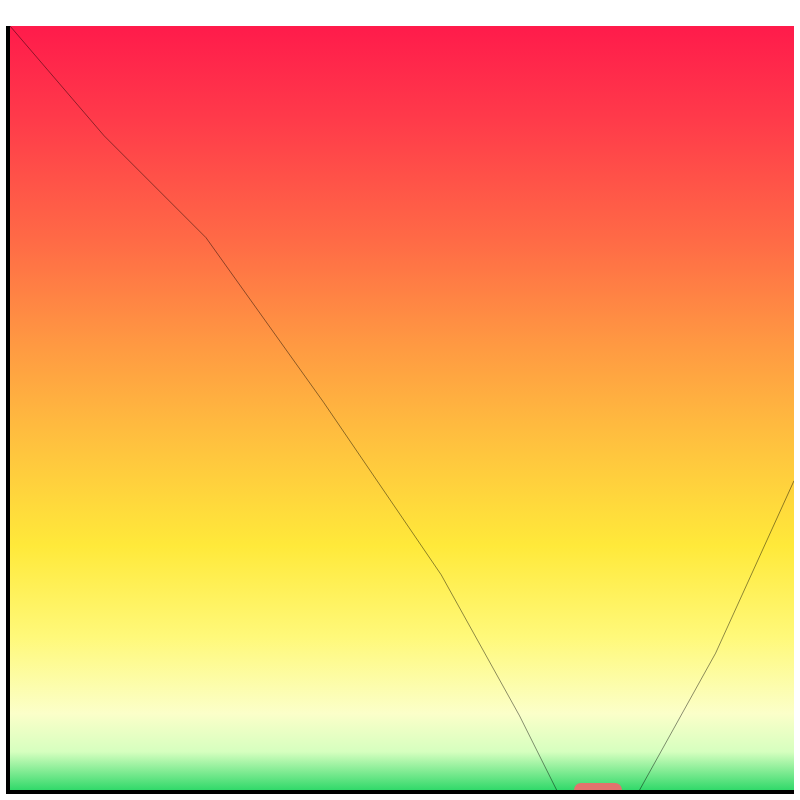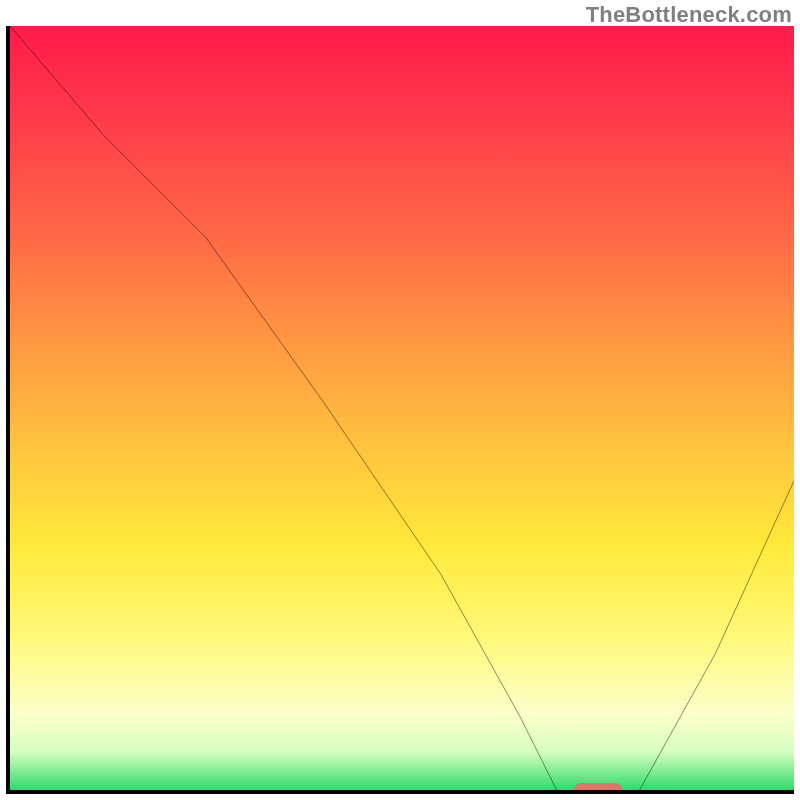--- a/index.html
+++ b/index.html
@@ -65,21 +65,20 @@
     background: #e2736d;
     border-radius: 7px;
     bottom: 0px;
     transform: translate(-50%, 50%);
   }
 </style>
 </head>
 <body>
 <div class="outer">
 
-  <div class="attribution">TheBottleneck.com</div>
 
   <div class="plot-frame">
     <div class="gradient"></div>
 
     <svg class="curve" viewBox="0 0 100 100" preserveAspectRatio="none">
 
       <path id="curve-path" fill="none" stroke="#000" stroke-width="0.45" vector-effect="non-scaling-stroke" d="M0.00 0.00 L12.00 14.00 L25.00 27.00 L40.00 48.00 L55.00 70.00 L65.00 88.00 L70.00 98.00 L75.00 100.00 L80.00 98.00 L90.00 80.00 L100.00 58.00"></path>
     </svg>
 
     <div class="marker" id="opt-marker" style="left: 75%;"></div>

